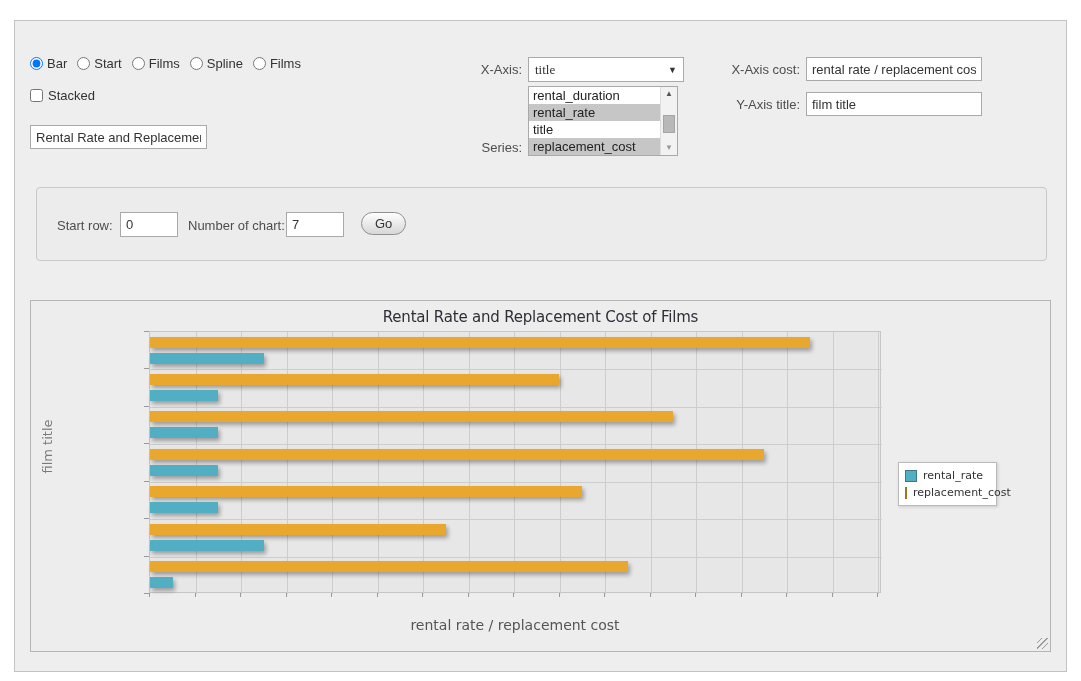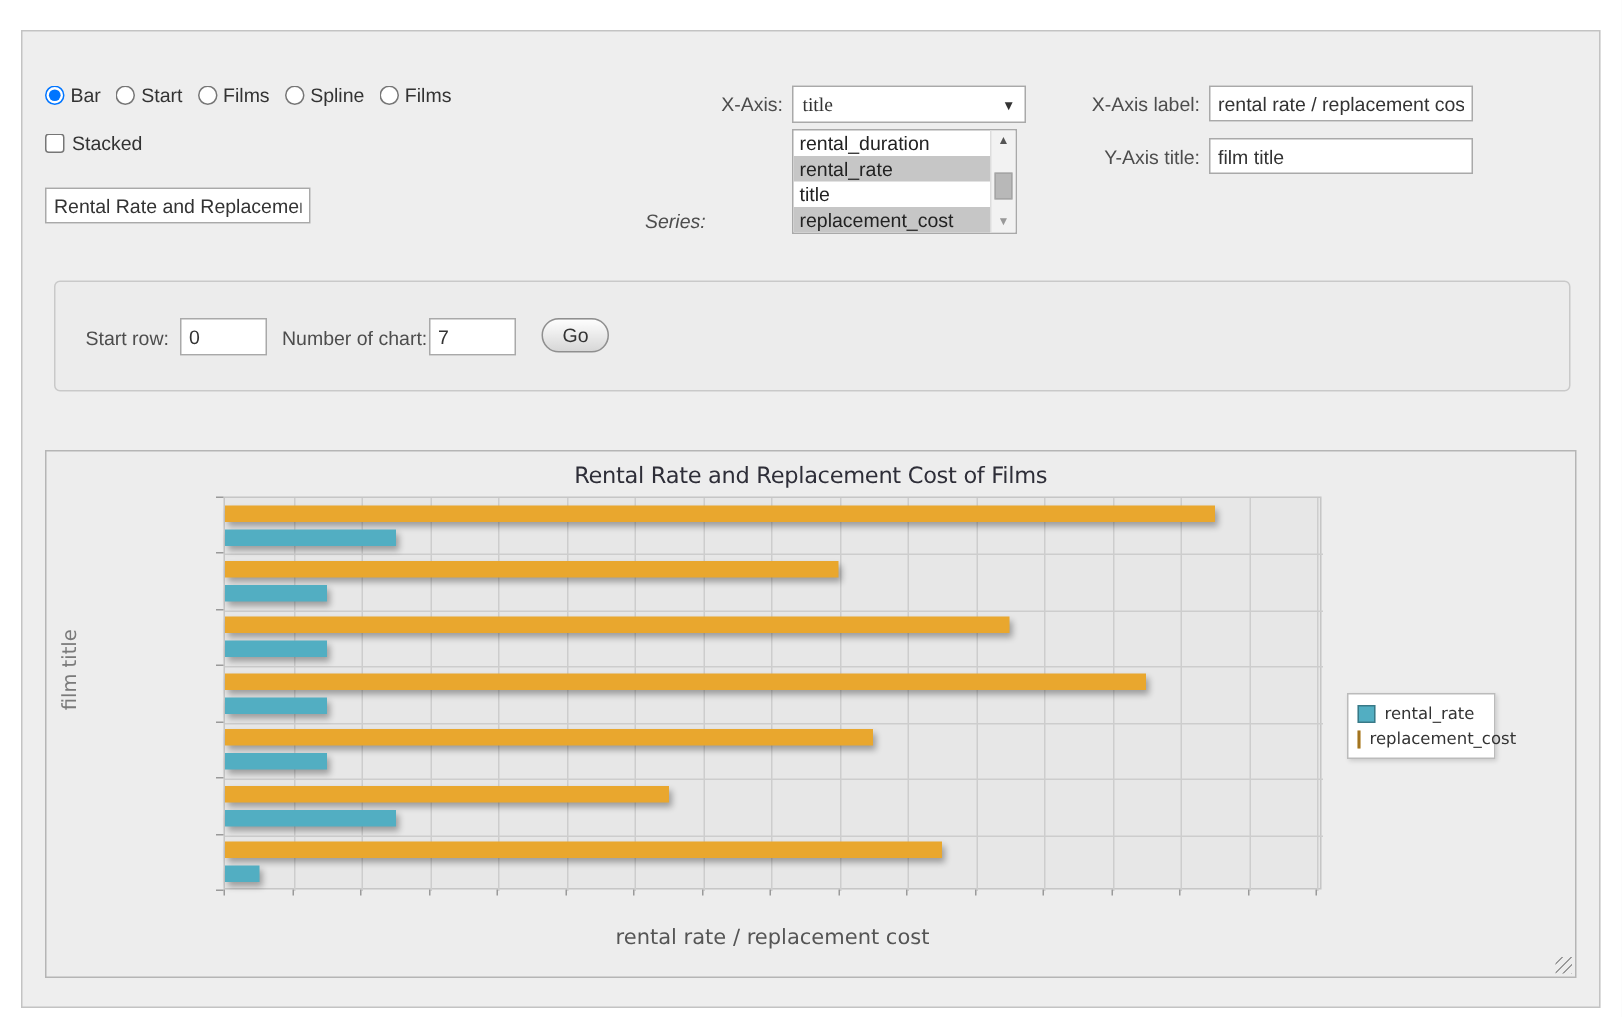--- a/index.html
+++ b/index.html
@@ -117,36 +117,36 @@
   </label>
 
   <input class="txt-input" style="left: 30px; top: 125px; width: 177px; height: 24px;" value="Rental Rate and Replacement Cost of Films">
 
   <div class="lbl" style="left:430px; top:62px; width:92px; text-align:right;">X-Axis:</div>
   <div class="select-box">
     <span class="sel-text">title</span>
     <span class="sel-arrow">▼</span>
   </div>
 
-  <div class="lbl" style="left:430px; top:140px; width:92px; text-align:left;font-style:italic;">Series:</div>
+  <div class="lbl" style="left:430px; top:140px; width:92px; text-align:right;">Series:</div>
   <div class="series-list">
     <div class="series-items" id="series-items">
         <div class="series-item">rental_duration</div>
         <div class="series-item selected">rental_rate</div>
         <div class="series-item">title</div>
         <div class="series-item selected">replacement_cost</div>
       </div>
     <div class="series-scroll">
       <div class="scroll-btn up">▲</div>
       <div class="scroll-thumb"></div>
       <div class="scroll-btn down">▼</div>
     </div>
   </div>
 
-  <div class="lbl" style="left:710px; top:62px; width:90px; text-align:right;">X-Axis label:</div>
+  <div class="lbl" style="left:710px; top:62px; width:90px; text-align:right;">X-Axis cost:</div>
   <input class="txt-input" style="left: 806px; top: 57px; width: 176px; height: 24px;" value="rental rate / replacement cost">
 
   <div class="lbl" style="left:710px; top:97px; width:90px; text-align:right;">Y-Axis title:</div>
   <input class="txt-input" style="left: 806px; top: 92px; width: 176px; height: 24px;" value="film title">
 
   <div class="rows-panel"></div>
   <div class="lbl" style="left:57px; top:218px;">Start row:</div>
   <input class="txt-input" style="left: 120px; top: 212px; width: 58px; height: 25px;" value="0">
   <div class="lbl" style="left:188px; top:218px;">Number of chart:</div>
   <input class="txt-input" style="left: 286px; top: 212px; width: 58px; height: 25px;" value="7">

